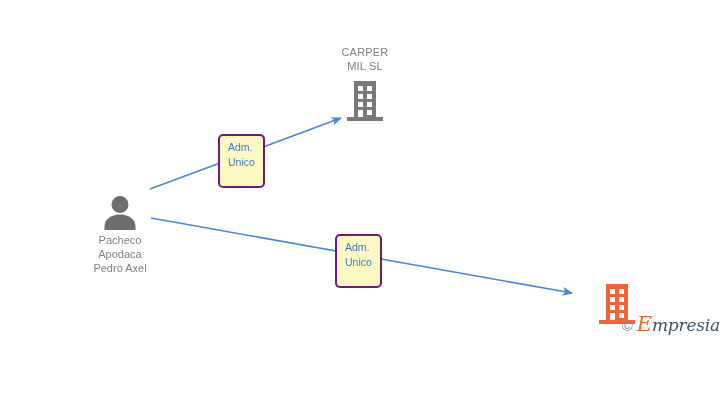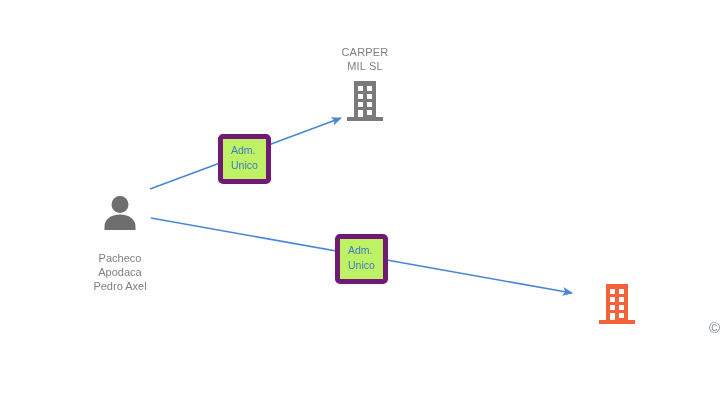--- a/index.html
+++ b/index.html
@@ -42,21 +42,21 @@
     line-height: 14px;
     text-align: center;
     white-space: pre-line;
   }
 
   #node-person {
     left: 40px;
     top: 194px;
   }
   #node-person .node-label {
-    margin-top: 19px;
+    margin-top: 1px;
   }
 
   #node-carper {
     left: 285px;
     top: 45px;
   }
   #node-carper .node-label {
     margin-bottom: 6px;
   }
 
@@ -70,27 +70,27 @@
     letter-spacing: 1.1px;
   }
   #node-carper .node-label {
     letter-spacing: 0.2px;
   }
 
   
   .edge-label {
     position: absolute;
     box-sizing: border-box;
-    border: 5px solid #701a75;
+    border: 2px solid #701a75;
     border-radius: 5px;
-    background: #bef264;
+    background: #fef9c3;
     color: #3d7ac7;
     font-size: 10.5px;
     line-height: 15px;
-    padding: 4px 8px 6px 8px;
+    padding: 4px 8px 16px 8px;
     text-align: left;
     white-space: pre-line;
   }
   #edge-label-1 { left: 218px; top: 134px; }
   #edge-label-2 { left: 335px; top: 234px; }
 
   
   #watermark {
     position: absolute;
     right: 8px;
@@ -193,15 +193,16 @@
   </div>
 
   <div class="edge-label" id="edge-label-1">Adm.
 Unico</div>
 
   <div class="edge-label" id="edge-label-2">Adm.
 Unico</div>
 
   <div id="watermark">
     <span class="wm-c">©</span>
+    <span class="wm-text"><span class="wm-e">E</span><span>mpresia</span></span>
   </div>
 
 </div>
 
 </body></html>

